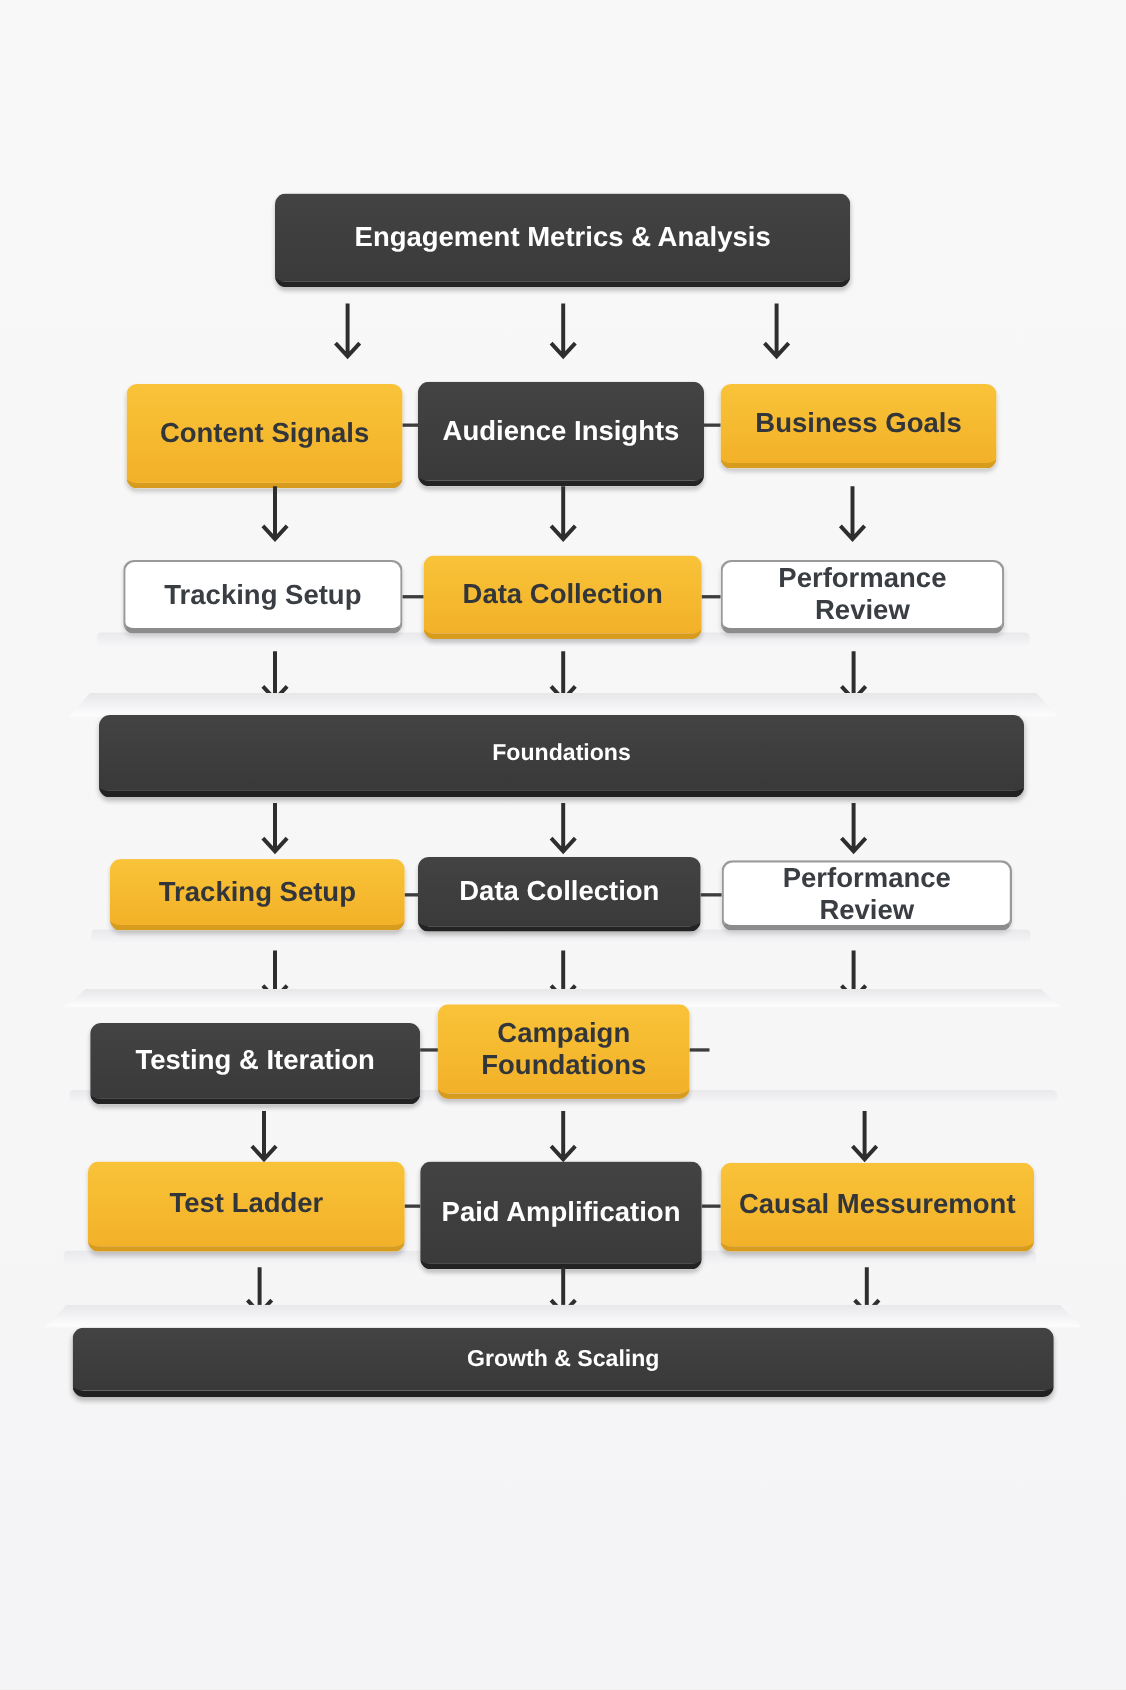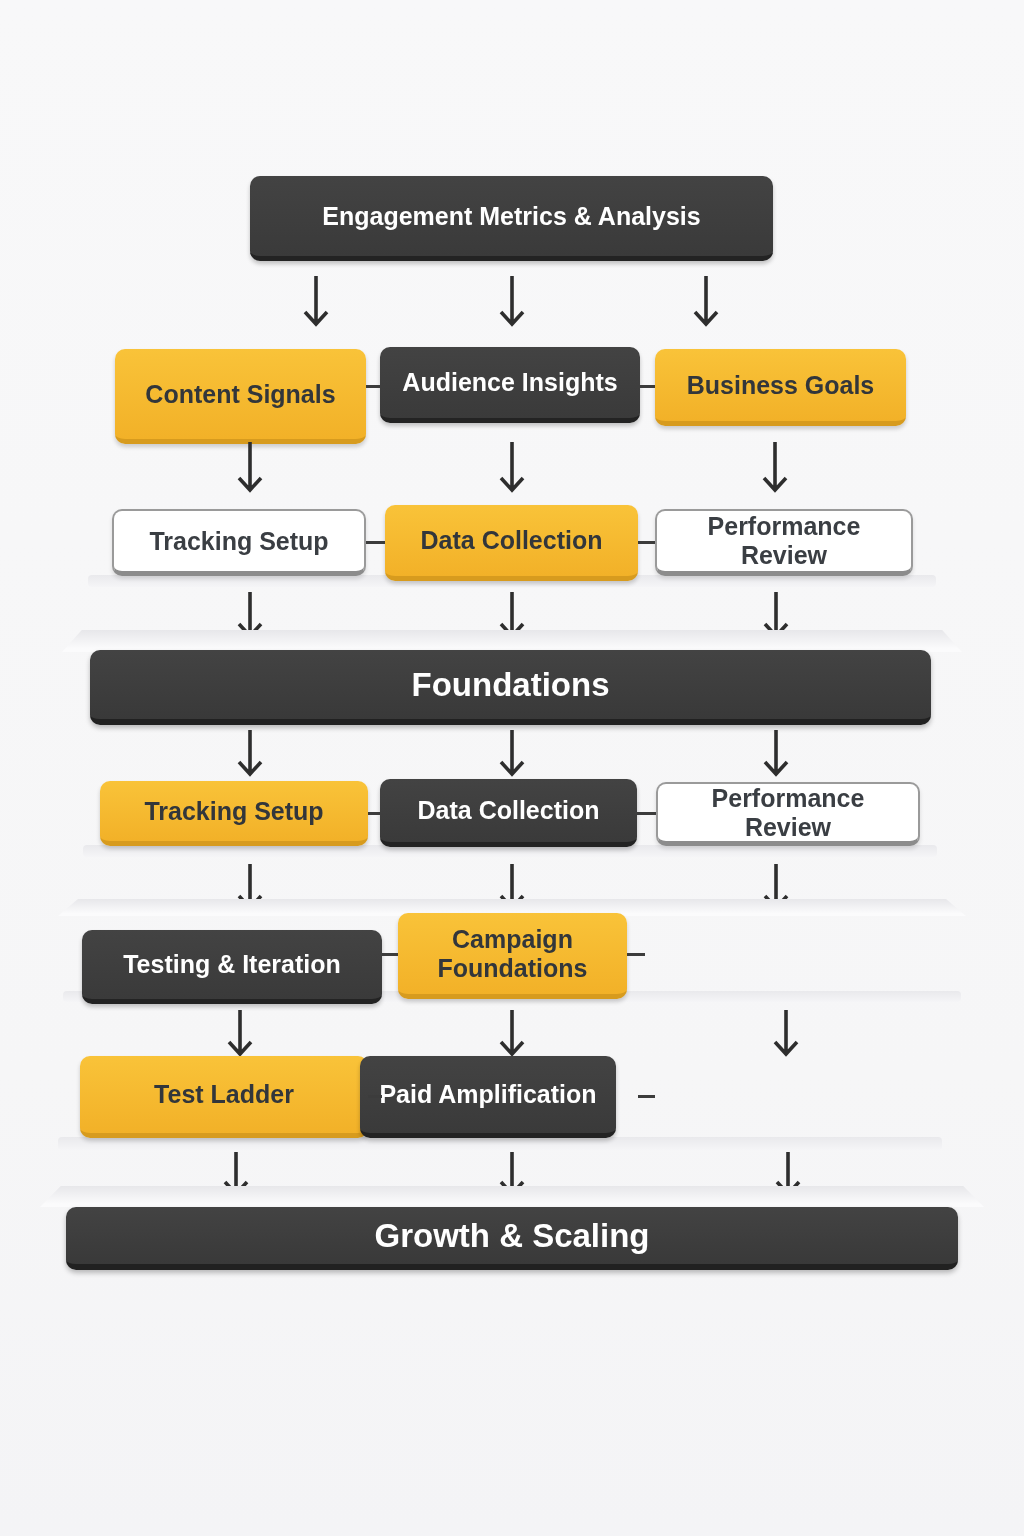--- a/index.html
+++ b/index.html
@@ -41,21 +41,21 @@
     border:2px solid #9a9a9a;
     border-bottom:5px solid #8c8c8c;
     box-shadow:0 3px 4px rgba(0,0,0,0.12);
     font-size:25px;
   }
   .band{
     position:absolute;
     display:flex;align-items:center;justify-content:center;
     background:linear-gradient(180deg,#434343 0%,#393939 100%);
     color:#fff;
-    font-weight:700;font-size:33px;
+    font-weight:700;font-size:21px;
     border-radius:10px;
     border-bottom:6px solid #212121;
     box-shadow:0 3px 5px rgba(0,0,0,0.25);
   }
   .title{
     font-size:29px;
   }
   .platform{
     position:absolute;
     background:linear-gradient(180deg,#e7e7ea 0%,#fbfbfc 85%);
@@ -89,21 +89,21 @@
         <path d="M15 2 V48 M4 38 L15 50 L26 38" fill="none" stroke="#2e2e2e" stroke-width="3.6"></path>
       </svg>
   </div>
   <div class="arrow" style="left:691px;top:274px">
     <svg width="30" height="58" viewBox="0 0 30 58">
         <path d="M15 2 V48 M4 38 L15 50 L26 38" fill="none" stroke="#2e2e2e" stroke-width="3.6"></path>
       </svg>
   </div>
 
   <div class="box yellow" style="left:115px;top:349px;width:251px;height:95px">Content Signals</div>
-  <div class="box dark" style="left:380px;top:347px;width:260px;height:76px">Audience Insights</div>
+  <div class="box dark" style="left:380px;top:347px;width:260px;height:95px">Audience Insights</div>
   <div class="box yellow" style="left:655px;top:349px;width:251px;height:77px">Business Goals</div>
   <div class="connector" style="left:366px;top:385px;width:14px"></div>
   <div class="connector" style="left:640px;top:385px;width:15px"></div>
 
   <div class="arrow" style="left:235px;top:440px">
     <svg width="30" height="58" viewBox="0 0 30 58">
         <path d="M15 2 V48 M4 38 L15 50 L26 38" fill="none" stroke="#2e2e2e" stroke-width="3.6"></path>
       </svg>
   </div>
   <div class="arrow" style="left:497px;top:440px">
@@ -200,21 +200,22 @@
       </svg>
   </div>
   <div class="arrow" style="left:771px;top:1008px">
     <svg width="30" height="54" viewBox="0 0 30 54">
         <path d="M15 2 V44 M4 34 L15 46 L26 34" fill="none" stroke="#2e2e2e" stroke-width="3.6"></path>
       </svg>
   </div>
 
   <div class="shelf" style="left:58px;top:1137px;width:884px;height:13px"></div>
   <div class="box yellow" style="left:80px;top:1056px;width:288px;height:82px">Test Ladder</div>
-  <div class="box dark" style="left:360px;top:1056px;width:256px;height:82px">Paid Amplification</div>
+  <div class="box dark" style="left:382px;top:1056px;width:256px;height:98px">Paid Amplification</div>
+  <div class="box yellow" style="left:655px;top:1057px;width:285px;height:81px">Causal Messuremont</div>
   <div class="connector" style="left:368px;top:1095px;width:14px"></div>
   <div class="connector" style="left:638px;top:1095px;width:17px"></div>
 
   <div class="arrow" style="left:221px;top:1150px">
     <svg width="30" height="52" viewBox="0 0 30 52">
         <path d="M15 2 V42 M4 32 L15 44 L26 32" fill="none" stroke="#2e2e2e" stroke-width="3.6"></path>
       </svg>
   </div>
   <div class="arrow" style="left:497px;top:1150px">
     <svg width="30" height="52" viewBox="0 0 30 52">

